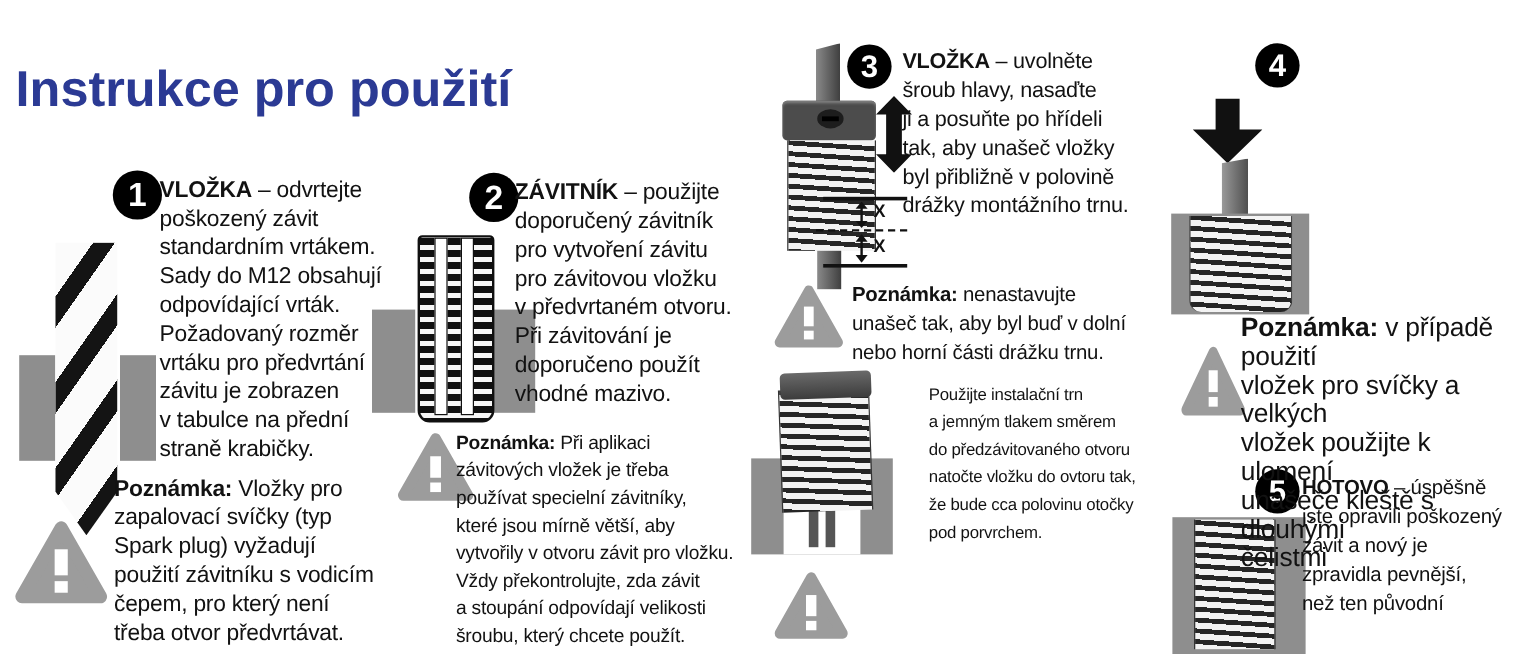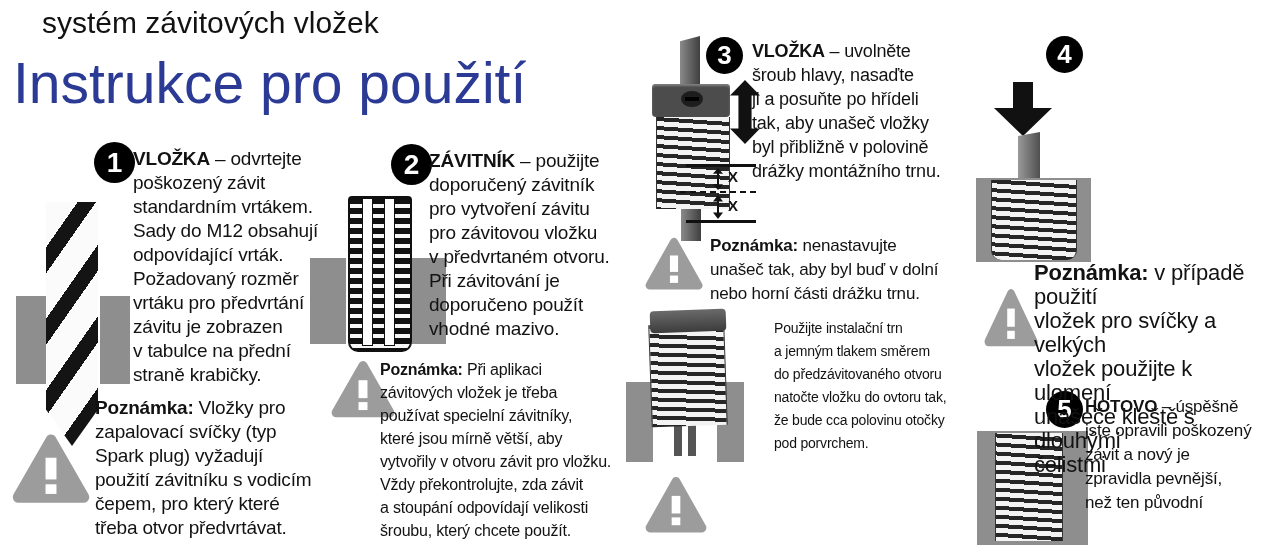--- a/index.html
+++ b/index.html
@@ -1,20 +1,20 @@
 <!DOCTYPE html>
 <html><head>
 <meta charset="utf-8">
 <style>
   html,body{margin:0;padding:0;background:#fff}
   .page{position:relative;width:1269px;height:557px;background:#ffffff;overflow:hidden;
         font-family:"Liberation Sans",sans-serif;color:#121212}
 
   .kicker{position:absolute;left:42px;top:6px;font-size:30px;letter-spacing:0}
-  .title{position:absolute;left:13px;top:50px;margin:0;font-size:57px;font-weight:400;color:#2b3a94}
+  .title{position:absolute;left:13px;top:50px;margin:0;font-size:42px;font-weight:700;color:#2b3a94}
 
   .badge{position:absolute;background:#000;color:#fff;border-radius:50%;
          display:flex;align-items:center;justify-content:center;font-weight:700}
   .b1{left:94px;top:142px;width:41px;height:41px;font-size:28px}
   .b2{left:391px;top:144px;width:41px;height:41px;font-size:28px}
   .b3{left:706px;top:37px;width:37px;height:37px;font-size:26px}
   .b4{left:1046px;top:36px;width:37px;height:37px;font-size:26px}
   .b5{left:1046px;top:391px;width:37px;height:37px;font-size:26px}
 
   .txt{position:absolute;white-space:pre-line;font-size:19px;line-height:24px;letter-spacing:-0.2px}
@@ -100,21 +100,20 @@
   
   .done{left:975px;top:423px;width:116px;height:132px}
   .f-block{left:2px;top:8px;width:111px;height:114px}
   .f-coil{left:20px;top:10px;width:66px;height:108px}
 </style>
 </head>
 <body>
 
 <div class="page">
 
-  <div class="kicker">systém závitových vložek</div>
   <h1 class="title">Instrukce pro použití</h1>
 
   <div class="illus drill">
     <div class="gblock" style="left:16px;top:98px;width:30px;height:88px"></div>
     <div class="gblock" style="left:100px;top:98px;width:30px;height:88px"></div>
     <div class="drill-bit"></div>
   </div>
 
   <div class="illus tap">
     <div class="gblock" style="left:0;top:66px;width:36px;height:86px"></div>
@@ -240,21 +239,21 @@
   <svg class="wtri t5" viewBox="0 0 100 92" preserveAspectRatio="none">
       <path d="M50 10 L92 81 L8 81 Z" fill="#9c9c9c" stroke="#9c9c9c" stroke-width="14" stroke-linejoin="round"></path>
       <rect x="43" y="32" width="14" height="27" fill="#fff"></rect>
       <rect x="43" y="65" width="14" height="12" fill="#fff"></rect>
     </svg>
 
   <div class="txt note1"><b>Poznámka:</b> <span>Vložky pro
 zapalovací svíčky (typ
 Spark plug) vyžadují
 použití závitníku s vodicím
-čepem, pro který které
+čepem, pro který není
 třeba otvor předvrtávat.</span></div>
   <div class="txt note3a"><b>Poznámka:</b> <span>nenastavujte
 unašeč tak, aby byl buď v dolní
 nebo horní části drážku trnu.</span></div>
   <div class="txt note2"><b>Poznámka:</b> <span>Při aplikaci
 závitových vložek je třeba
 používat specielní závitníky,
 které jsou mírně větší, aby
 vytvořily v otvoru závit pro vložku.
 Vždy překontrolujte, zda závit

